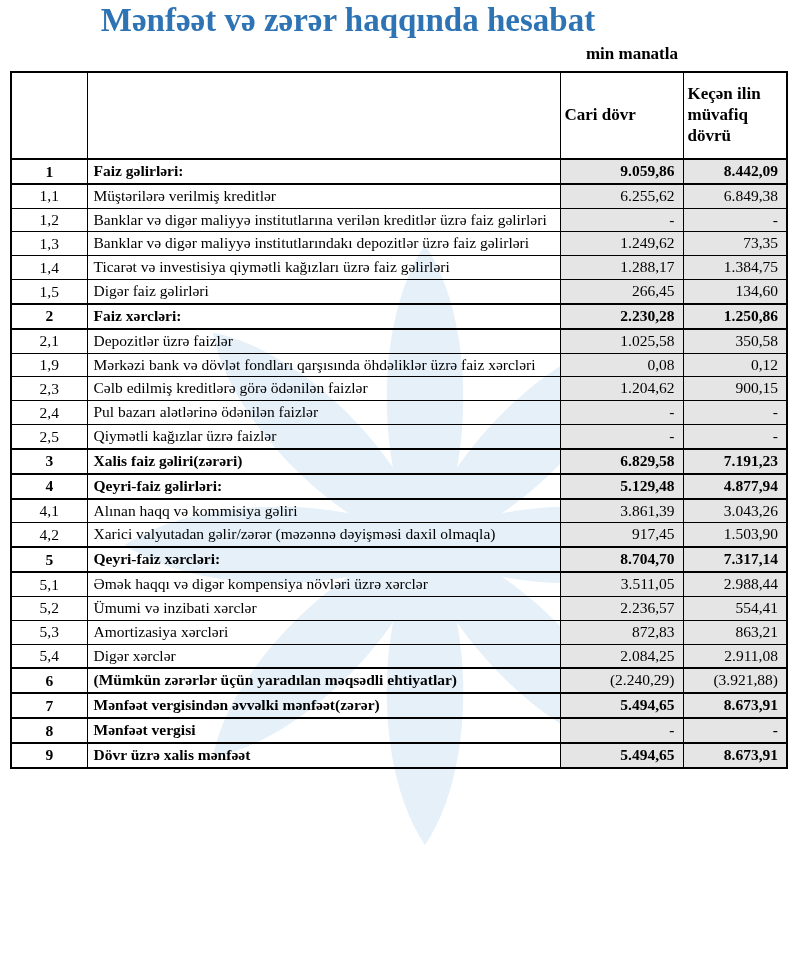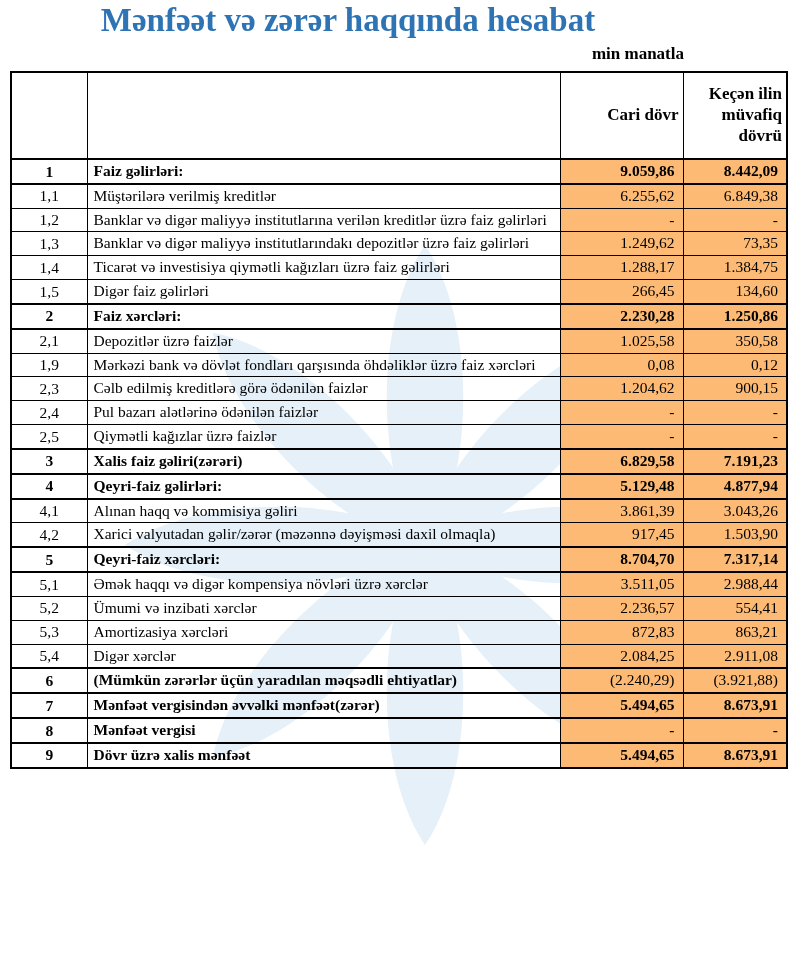--- a/index.html
+++ b/index.html
@@ -27,21 +27,21 @@
     z-index: 2;
     text-align: center;
     color: #2E74B5;
     font-size: 33px;
     font-weight: bold;
     padding-top: 2px;
     letter-spacing: 0px;
   }
   .unit-note {
     position: absolute;
-    top: 44px; right: 12px;
+    top: 44px; right: 18px;
     z-index: 2;
     font-weight: bold;
     font-size: 17px;
   }
   table.pl-table {
     position: absolute;
     left: 10px; top: 71px;
     z-index: 1;
     width: 776px;
     border-collapse: collapse;
@@ -51,37 +51,37 @@
   col.c1 { width: 76px; }
   col.c2 { width: 473px; }
   col.c3 { width: 123px; }
   col.c4 { width: 104px; }
   th, td { border: 1px solid #000; }
   thead th {
     height: 87px;
     background: #ffffff;
     font-weight: bold;
     font-size: 17px;
-    text-align: right;
+    text-align: left;
     vertical-align: middle;
     line-height: 1.22;
     border-bottom: 2px solid #000;
     padding: 2px 4px;
   }
   td {
     font-size: 15.5px;
     line-height: 1.28;
     padding: 1px 6px 2px 6px;
     vertical-align: middle;
     height: 23px;
   }
   td.c-num { text-align: center; padding: 1px 2px; }
   td.c-desc { text-align: left; background: transparent; }
   td.val {
-    background: #fdba74;
+    background: #e5e5e5;
     text-align: right;
     padding-right: 8px;
   }
   tr.section td {
     font-weight: bold;
     border-top: 2px solid #000;
     border-bottom: 2px solid #000;
   }
   tr.section td.val.regular { font-weight: normal; }
 </style>

